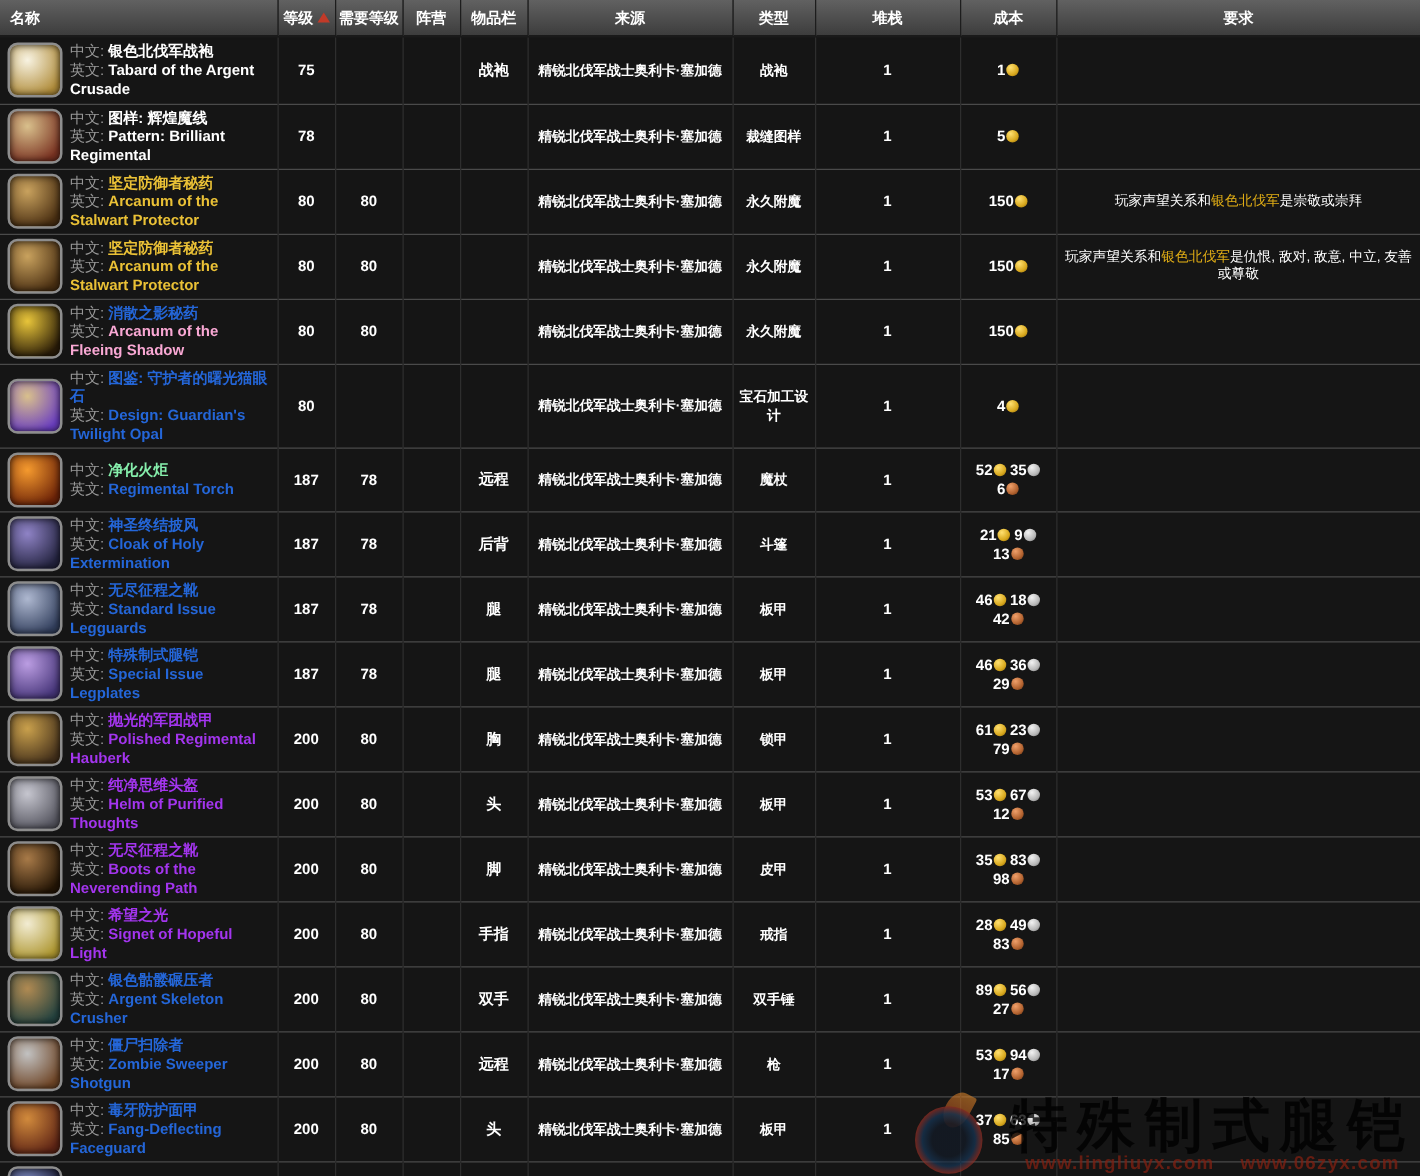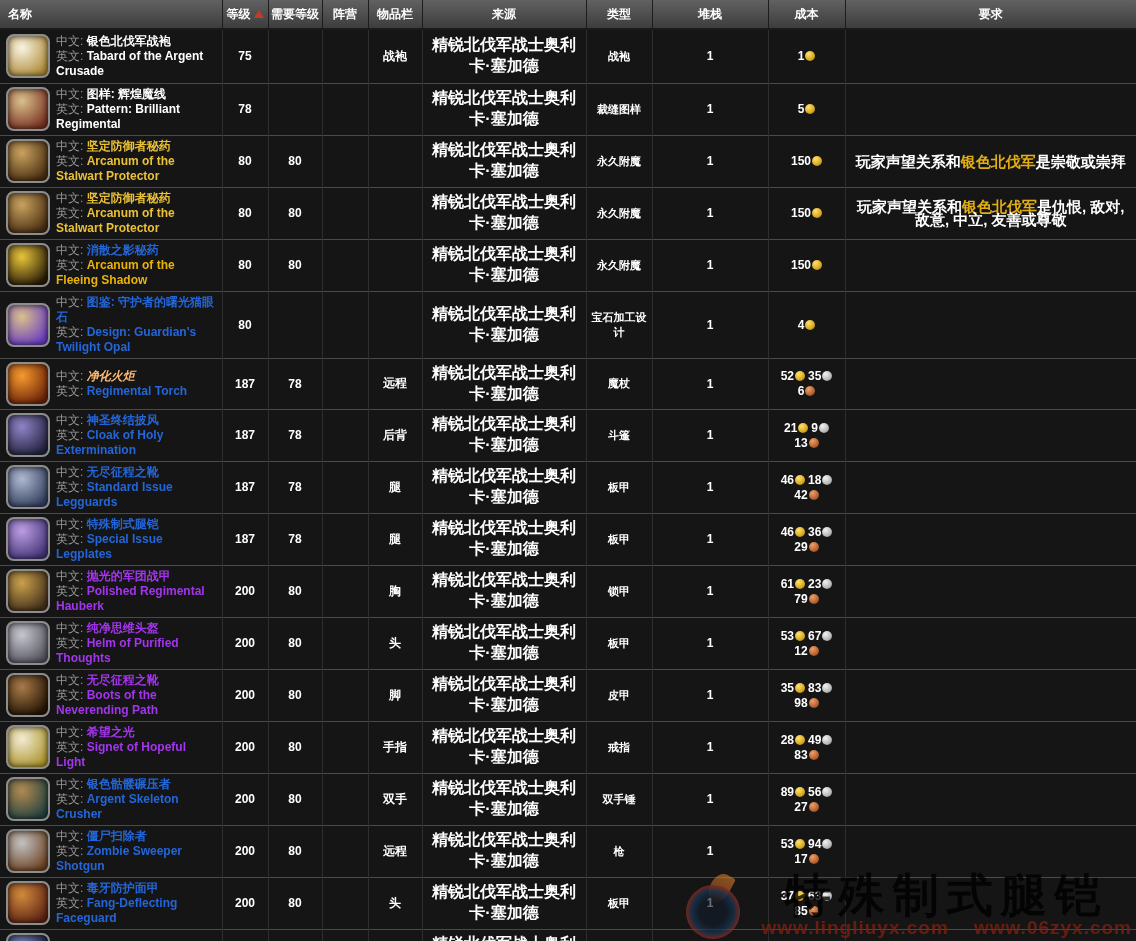--- a/index.html
+++ b/index.html
@@ -14,46 +14,46 @@
      text-align:center;vertical-align:middle;padding:1px 2px;background:#151515;}
   td:first-child{border-left:none;text-align:left;}
   tr td{font-weight:bold;}
   .name-cell{display:flex;align-items:center;gap:6px;padding:2px 2px 2px 4px;}
   .item-icon{width:40px;height:40px;flex:0 0 40px;border:2px solid #8d8d8d;border-radius:8px;
      box-shadow:inset 0 0 6px rgba(0,0,0,.8);}
   .name-lines{line-height:15px;font-size:12px;}
   .lbl{color:#989898;font-weight:normal;}
   .nm{font-weight:bold;}
   .lvl,.stk,.slot,.src,.typ{color:#fff;font-weight:bold;}
-  .src{font-size:16px;}
+  .src{font-size:11px;}
   .typ{font-size:11px;}
   .cost{display:flex;flex-wrap:wrap;justify-content:center;align-items:center;column-gap:3px;
         row-gap:1px;font-weight:bold;color:#fff;}
   .cpart{display:inline-flex;align-items:center;gap:1px;}
   .coin{display:inline-block;width:10px;height:10px;border-radius:50%;}
   .coin.g{background:radial-gradient(circle at 35% 30%,#ffe070,#d9a91f 60%,#8a6508);}
   .coin.s{background:radial-gradient(circle at 35% 30%,#f2f2f2,#b9b9b9 60%,#6f6f6f);}
   .coin.c{background:radial-gradient(circle at 35% 30%,#f0a06a,#b36330 60%,#62300f);}
-  .req{font-size:15px;font-weight:bold;color:#fff;line-height:13px;}
+  .req{font-size:11px;font-weight:normal;color:#fff;line-height:13px;}
   .sort-arrow{display:inline-block;width:0;height:0;border-left:5px solid transparent;
       border-right:5px solid transparent;border-bottom:8px solid #c23a28;vertical-align:middle;
       margin-left:3px;}
   .watermark{position:absolute;right:4px;bottom:2px;display:flex;align-items:flex-end;gap:14px;
       pointer-events:none;}
   .wm-logo{width:62px;height:62px;position:relative;opacity:.75;}
   .wm-ring{position:absolute;left:0;bottom:0;width:54px;height:54px;border-radius:50%;
       background:radial-gradient(circle at 50% 50%,#131c2a 35%,#173a5e 55%,#b3301e 72%,#0c1420 85%);
       opacity:.85;}
   .wm-flame{position:absolute;left:24px;top:-4px;width:20px;height:30px;
       background:linear-gradient(#d8842a,#a33c18);border-radius:60% 10% 60% 60%;
       transform:rotate(28deg);opacity:.8;}
   .wm-texts{display:flex;flex-direction:column;align-items:center;}
   .wm-title{font-size:46px;font-weight:bold;letter-spacing:8px;color:rgba(0,0,0,.78);
       line-height:44px;white-space:nowrap;}
-  .wm-urls{font-size:19px;font-weight:bold;color:rgba(130,32,18,.75);white-space:nowrap;
+  .wm-urls{font-size:15px;font-weight:bold;color:rgba(130,32,18,.75);white-space:nowrap;
       letter-spacing:1px;}
 </style>
 </head>
 <body>
 
 <table>
   <colgroup>
     <col style="width:222px">
       <col style="width:46px">
       <col style="width:54px">
@@ -197,21 +197,21 @@
     <td class="req"><span>玩家声望关系和</span><span style="color: rgb(226, 174, 21);">银色北伐军</span><span>是仇恨, 敌对, 敌意, 中立, 友善或尊敬</span></td>
   </tr>
       <tr style="height: 52px;">
     <td>
       <div class="name-cell">
         <div class="item-icon" style="background: radial-gradient(circle at 35% 30%, rgb(232, 197, 58), rgb(42, 28, 8) 80%);"></div>
         <div class="name-lines">
           <span class="lbl">中文: </span>
           <span class="nm cn" style="color: rgb(36, 102, 216);">消散之影秘药</span><br>
           <span class="lbl">英文: </span>
-          <span class="nm en" style="color: #eab308;">Arcanum of the Fleeing Shadow</span>
+          <span class="nm en" style="color: #f9a8d4;">Arcanum of the Fleeing Shadow</span>
         </div>
       </div>
     </td>
     <td class="lvl">80</td>
     <td class="lvl">80</td>
     <td></td>
     <td class="slot"></td>
     <td class="src">精锐北伐军战士奥利卡·塞加德</td>
     <td class="typ">永久附魔</td>
     <td class="stk">1</td>
@@ -253,21 +253,21 @@
           </div>
         </td>
     <td class="req"></td>
   </tr>
       <tr style="height: 41px;">
     <td>
       <div class="name-cell">
         <div class="item-icon" style="background: radial-gradient(circle at 35% 30%, rgb(245, 154, 46), rgb(110, 36, 8) 80%);"></div>
         <div class="name-lines">
           <span class="lbl">中文: </span>
-          <span class="nm cn" style="color: #fdba74; font-style: italic;">净化火炬</span><br>
+          <span class="nm cn" style="color: #86efac;">净化火炬</span><br>
           <span class="lbl">英文: </span>
           <span class="nm en" style="color: rgb(36, 102, 216);">Regimental Torch</span>
         </div>
       </div>
     </td>
     <td class="lvl">187</td>
     <td class="lvl">78</td>
     <td></td>
     <td class="slot">远程</td>
     <td class="src">精锐北伐军战士奥利卡·塞加德</td>

